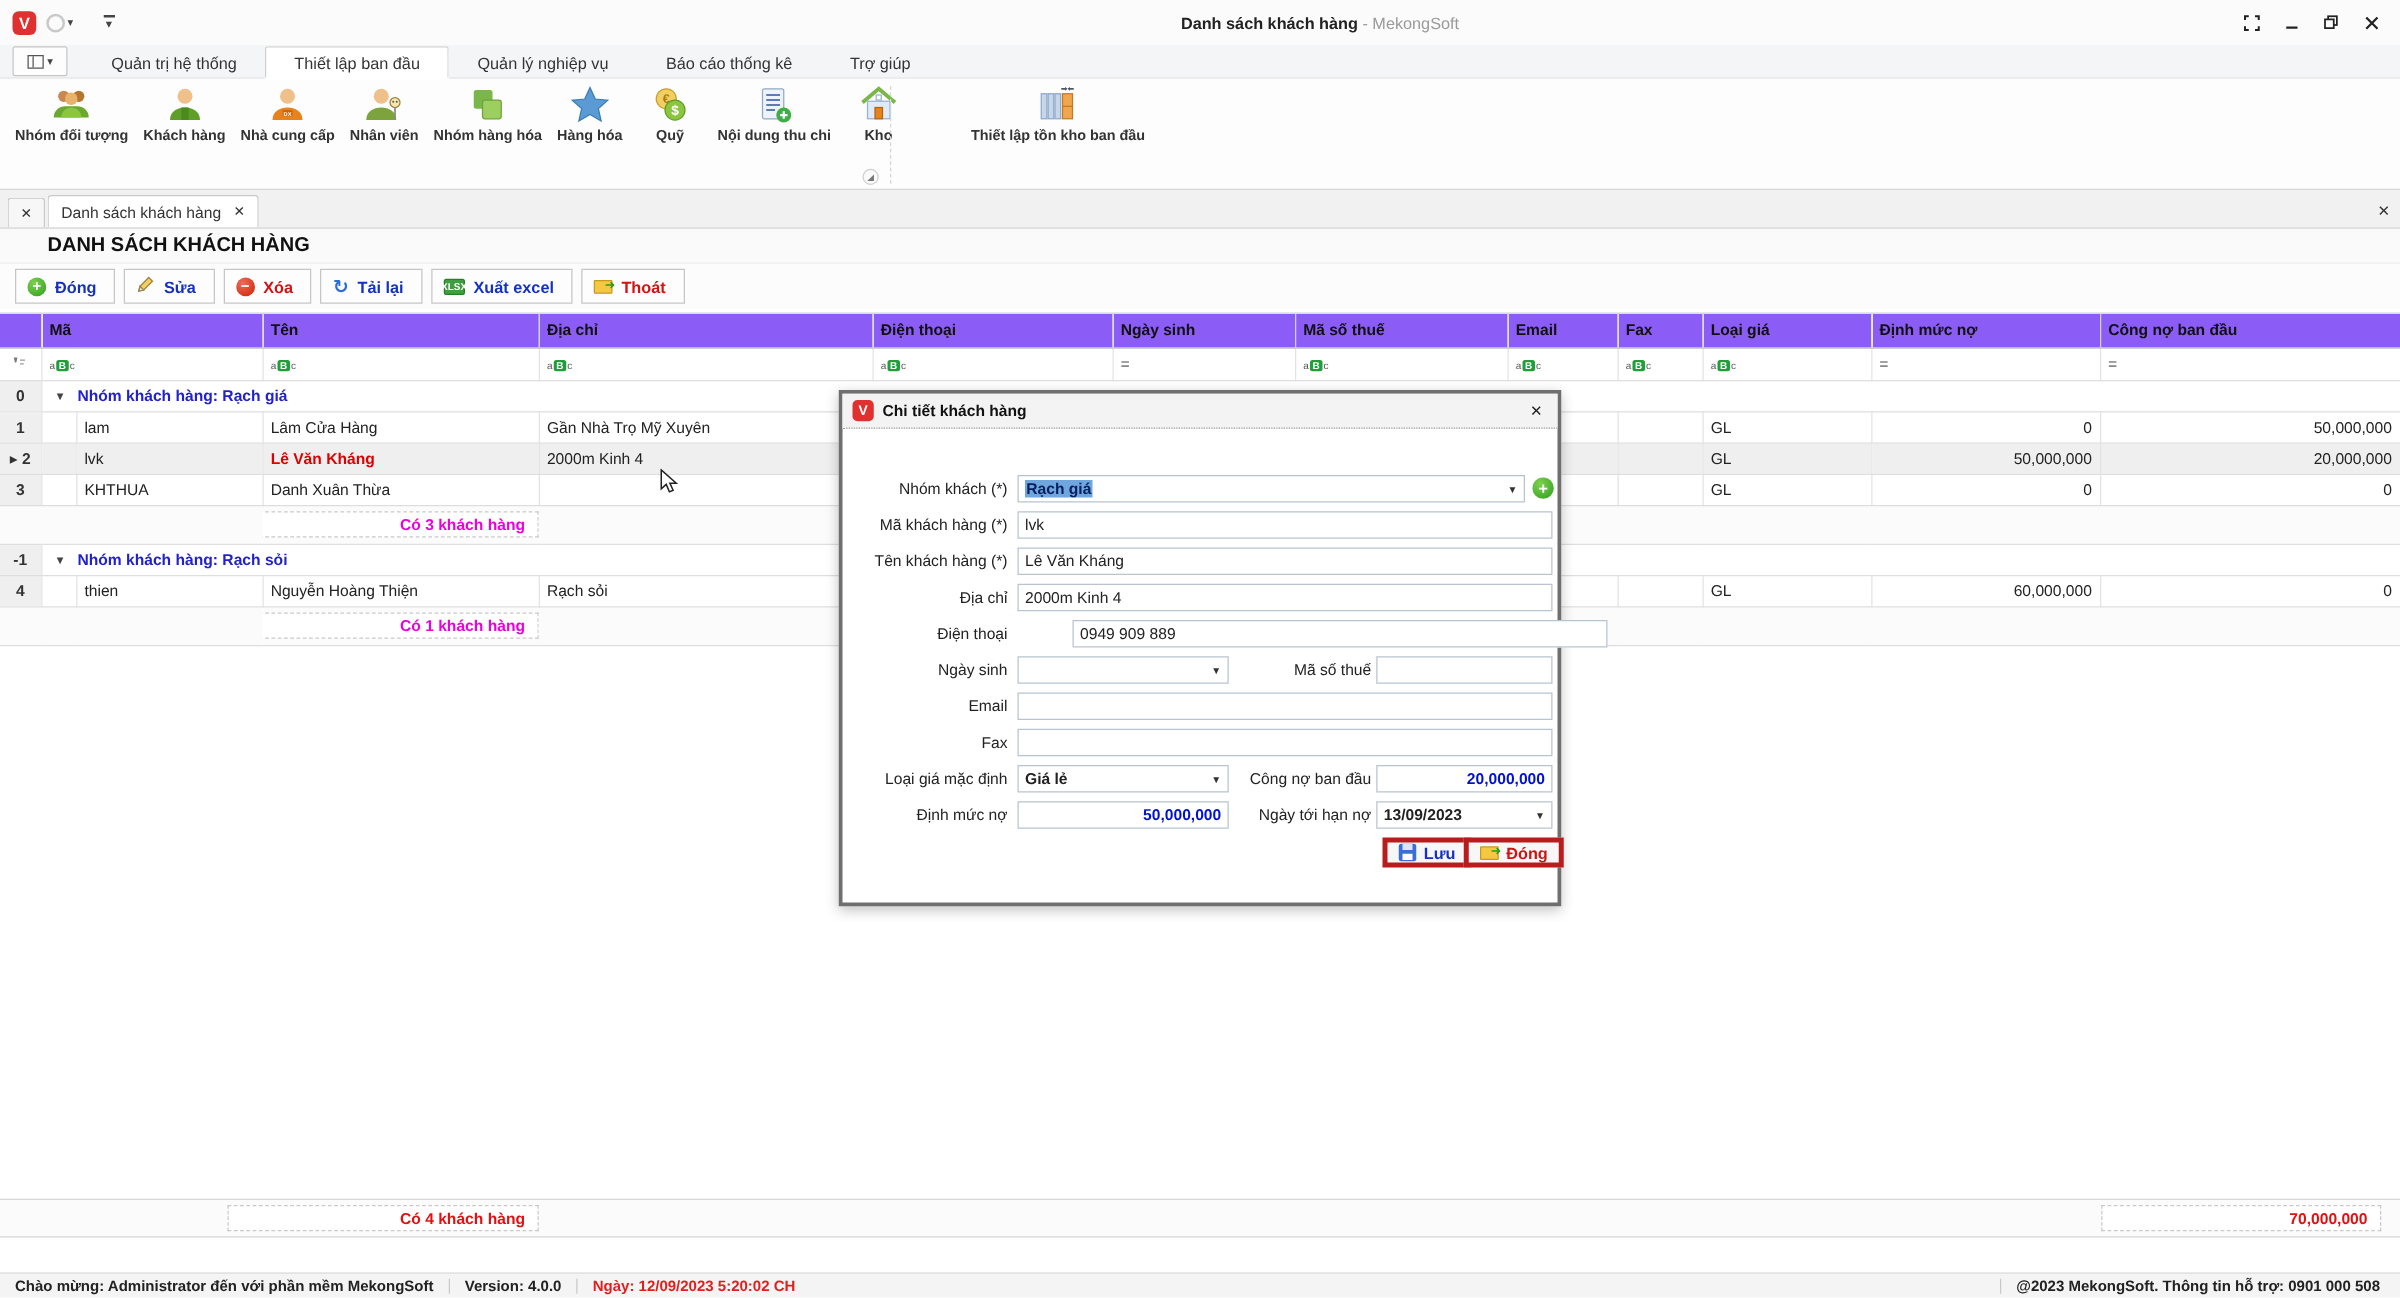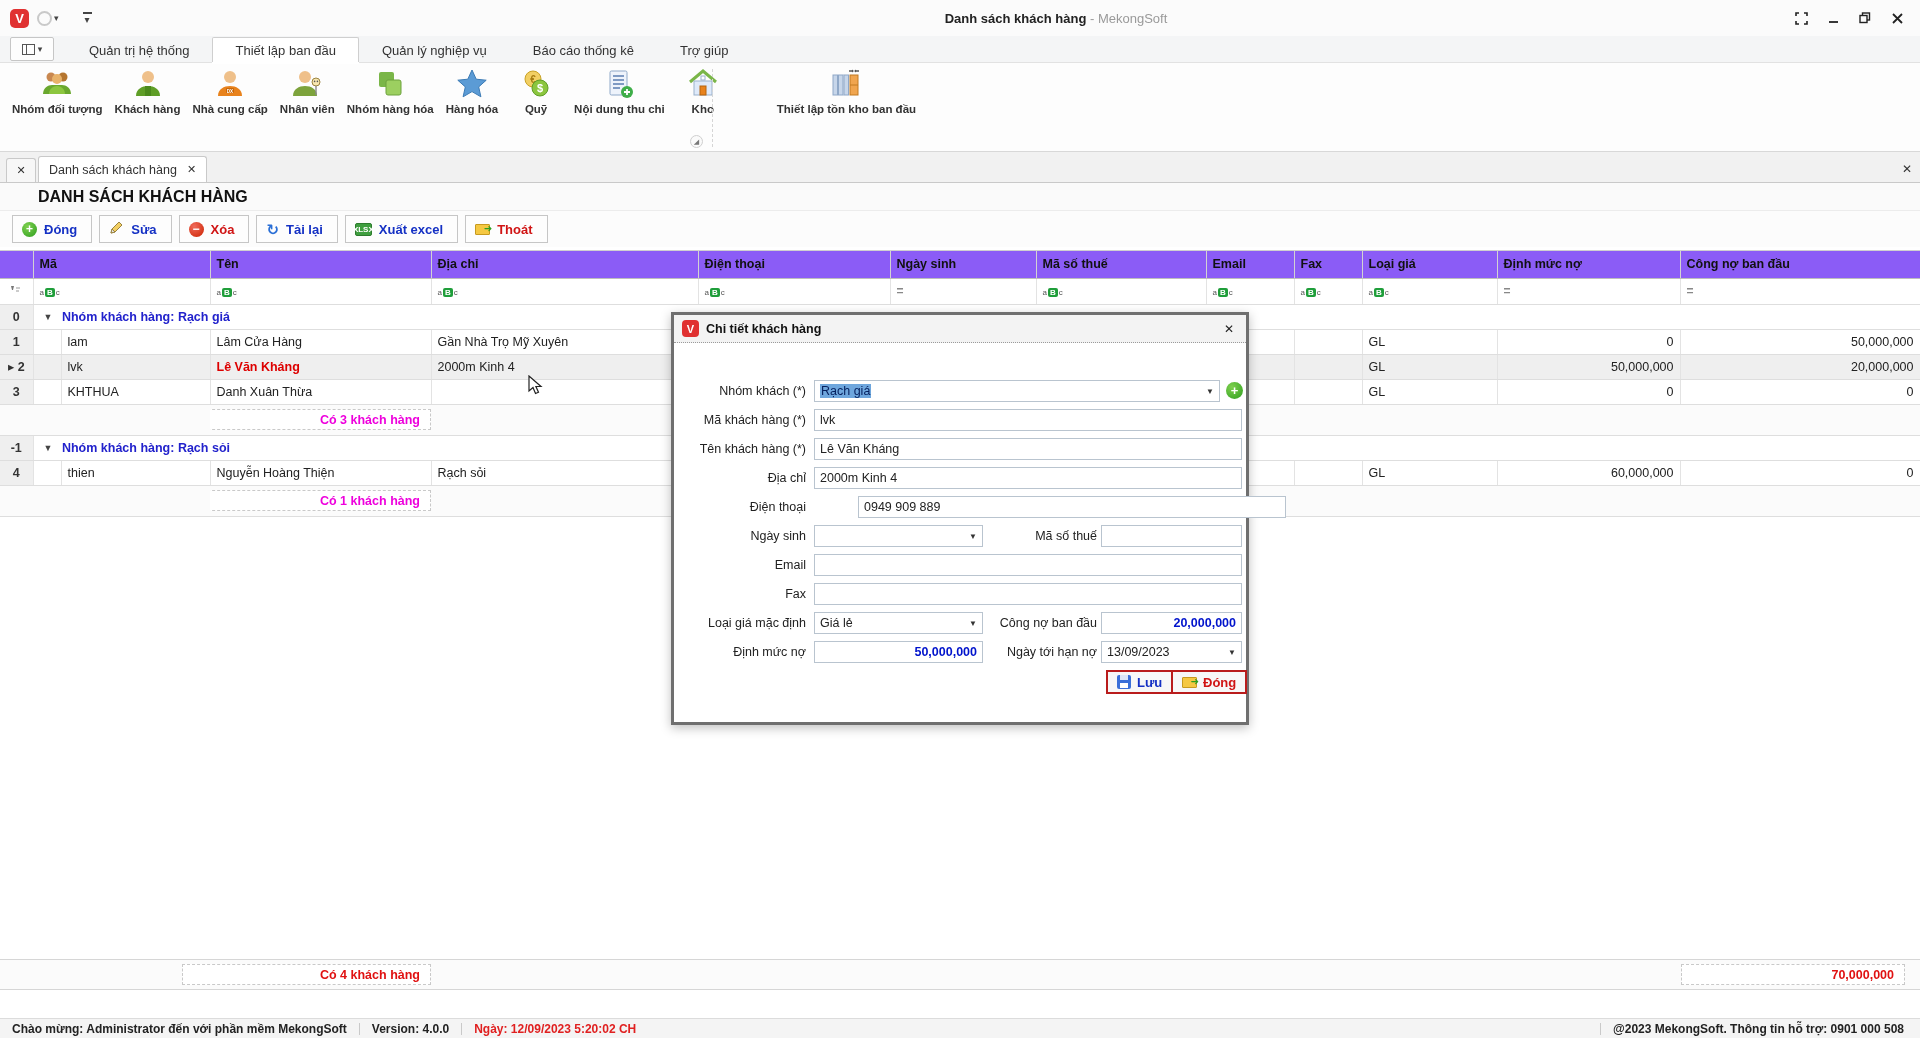--- a/index.html
+++ b/index.html
@@ -94,25 +94,25 @@
   .dialog { position:absolute; left:671px; top:312px; width:578px; height:413px; background:#fff; border:3px solid #6f6f6f; box-shadow:0 3px 10px rgba(0,0,0,.25); z-index:10; }
   .dlg-title { height:28px; background:#f3f3f3; border-bottom:1px dotted #9a9a9a; display:flex; align-items:center; padding:0 8px; gap:7px; }
   .dlg-logo { width:17px; height:17px; background:#e03131; border-radius:4px; color:#fff; font-weight:bold; font-size:11px; display:flex; align-items:center; justify-content:center; }
   .dlg-title .t { font-weight:bold; font-size:12.5px; color:#111; flex:1; }
   .dlg-x { font-weight:bold; font-size:12px; color:#222; padding:0 4px; }
   .dlg-body { position:relative; width:100%; height:calc(100% - 28px); }
   .flabel { position:absolute; text-align:right; font-size:12.5px; color:#222; height:22px; line-height:22px; }
   .fin { position:absolute; height:22px; border:1px solid #b9c4cf; background:#fff; font-size:12.5px; padding:0 5px; font-family:"Liberation Sans",sans-serif; color:#222; }
   .fin.numblue { color:#0013cc; font-weight:bold; text-align:right; }
   .combo { position:absolute; height:22px; border:1px solid #b9c4cf; background:#fff; display:flex; align-items:center; padding:0 5px; font-size:12.5px; }
-  .combo .val { flex:1; }
+  .combo .val { flex:1;font-weight:bold; }
   .combo .sel { background:#6ea6dd; color:#05205e; padding:0 1px; }
   .combo .arr { font-size:8px; color:#333; padding-left:4px; }
   .plusbtn { position:absolute; width:17px; height:17px; border-radius:50%; background:radial-gradient(circle at 35% 30%, #7ed04e, #2e9e1f); color:#fff; font-weight:bold; font-size:13px; display:flex; align-items:center; justify-content:center; line-height:1; }
-  .dlg-btn { position:absolute; height:24px; border:2px solid #b91c1c; background:#f7f7f7; display:flex; align-items:center; gap:6px; padding:0 9px; font-size:13px; font-weight:bold; }
+  .dlg-btn { position:absolute; height:24px; border:4px solid #b91c1c; background:#f7f7f7; display:flex; align-items:center; gap:6px; padding:0 9px; font-size:13px; font-weight:bold; }
   .dlg-btn.save { color:#1531c4; } .dlg-btn.close { color:#d01414; }
   .floppy { width:14px; height:14px; background:#3a6fd8; border-radius:2px; position:relative; }
   .floppy::before { content:""; position:absolute; left:3px; top:0; width:8px; height:5px; background:#dce6f8; }
   .floppy::after { content:""; position:absolute; left:3px; bottom:1px; width:8px; height:5px; background:#fff; }
   .folder { width:15px; height:11px; background:#f5c842; border:1px solid #c79a1e; border-radius:1px; position:relative; }
   .folder::after { content:"➜"; position:absolute; right:-3px; top:-2px; color:#2e9e1f; font-size:10px; font-weight:bold; }
 
   
   .cursor { position:absolute; left:528px; top:376px; z-index:20; }
 </style>

